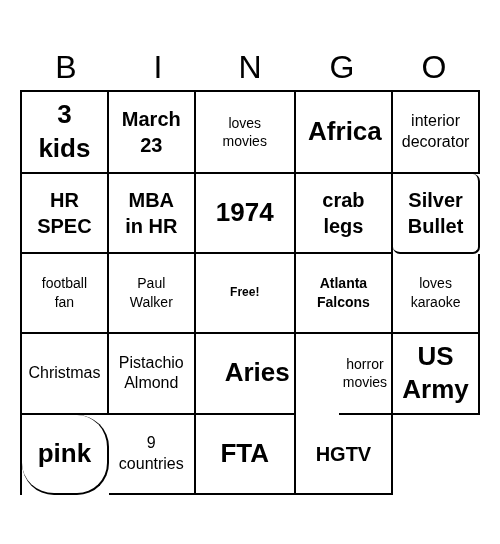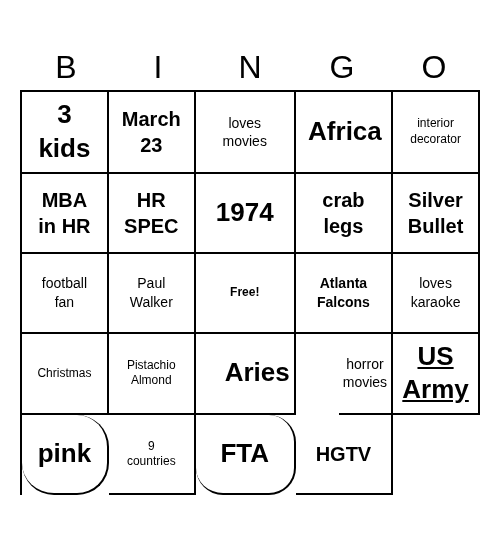--- a/index.html
+++ b/index.html
@@ -67,21 +67,21 @@
       font-size: 20px;
       font-weight: bold;
     }
 
     .bingo-cell.xl {
       font-size: 26px;
       font-weight: bold;
     }
 
     .bingo-cell.small {
-      font-size: 12px;
+      font-size: 16px;
     }
   </style>
 </head>
 <body>
 
 <div class="bingo-container">
   <div class="bingo-header">
   <div class="bingo-header-cell">B</div>
       <div class="bingo-header-cell">I</div>
       <div class="bingo-header-cell">N</div>
@@ -91,45 +91,45 @@
   <div class="bingo-grid">
   <div class="bingo-cell xl" style="white-space: pre-line;">3
 kids</div>
       <div class="bingo-cell large" style="white-space: pre-line;">March
 23</div>
       <div class="bingo-cell" style="white-space: pre-line;">loves
 movies</div>
       <div class="bingo-cell xl" style="white-space: pre-line; padding-left: 7px;">Africa</div>
       <div class="bingo-cell small" style="white-space: pre-line;">interior
 decorator</div>
+      <div class="bingo-cell large" style="white-space: pre-line;">HR
+SPEC</div>
       <div class="bingo-cell large" style="white-space: pre-line;">MBA
 in HR</div>
-      <div class="bingo-cell large" style="white-space: pre-line;">HR
-SPEC</div>
       <div class="bingo-cell xl" style="white-space: pre-line;">1974</div>
       <div class="bingo-cell large" style="white-space: pre-line;">crab
 legs</div>
-      <div class="bingo-cell large" style="white-space: pre-line;">Silver
+      <div class="bingo-cell large" style="white-space: pre-line; border-radius: 7px;">Silver
 Bullet</div>
       <div class="bingo-cell" style="white-space: pre-line;">football
 fan</div>
       <div class="bingo-cell" style="white-space: pre-line;">Paul
 Walker</div>
       <div class="bingo-cell free" style="white-space: pre-line;">Free!</div>
       <div class="bingo-cell" style="white-space: pre-line; font-weight: bold;">Atlanta
 Falcons</div>
       <div class="bingo-cell" style="white-space: pre-line;">loves
 karaoke</div>
       <div class="bingo-cell small" style="white-space: pre-line;">Christmas</div>
       <div class="bingo-cell small" style="white-space: pre-line;">Pistachio
 Almond</div>
       <div class="bingo-cell xl" style="white-space: pre-line; padding-left: 29px;">Aries</div>
       <div class="bingo-cell" style="white-space: pre-line; margin-left: 43px;">horror
 movies</div>
-      <div class="bingo-cell xl" style="white-space: pre-line; text-decoration: underline;">US
+      <div class="bingo-cell xl" style="white-space: pre-line;">US
 Army</div>
       <div class="bingo-cell xl" style="white-space: pre-line; border-radius: 32px;">pink</div>
       <div class="bingo-cell small" style="white-space: pre-line;">9
 countries</div>
-      <div class="bingo-cell xl" style="white-space: pre-line; border-radius: 27px;">FTA</div>
+      <div class="bingo-cell xl" style="white-space: pre-line;">FTA</div>
       <div class="bingo-cell large" style="white-space: pre-line;">HGTV</div>
     </div>
 </div>
 
 </body></html>

